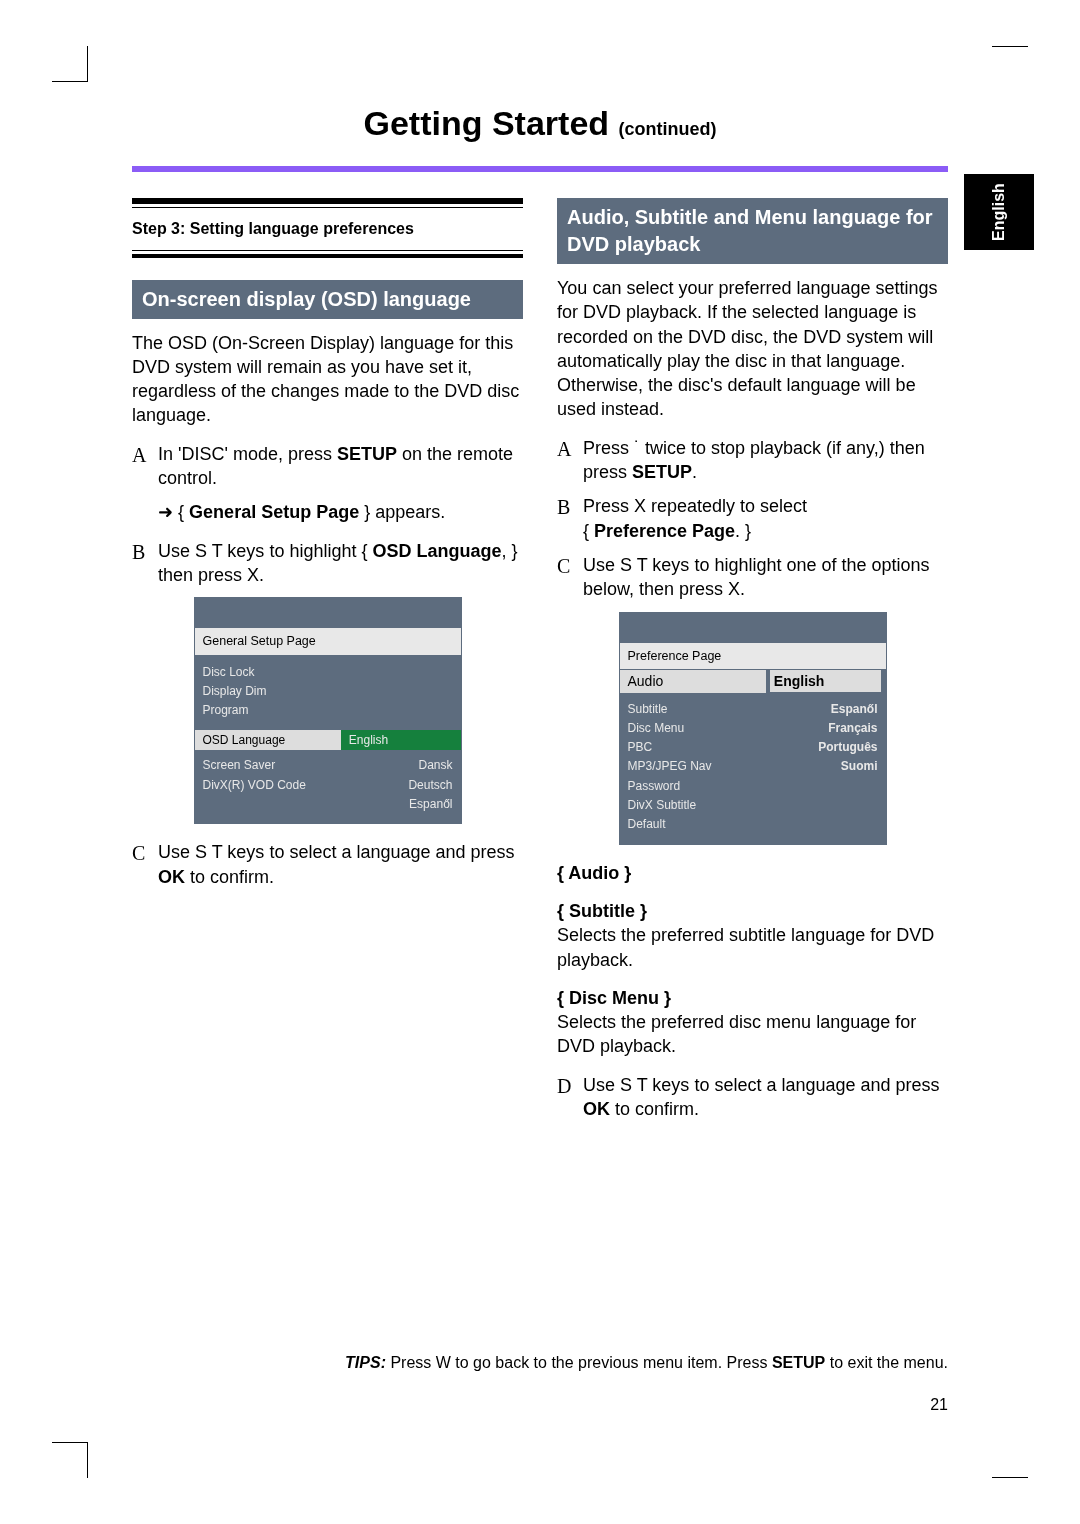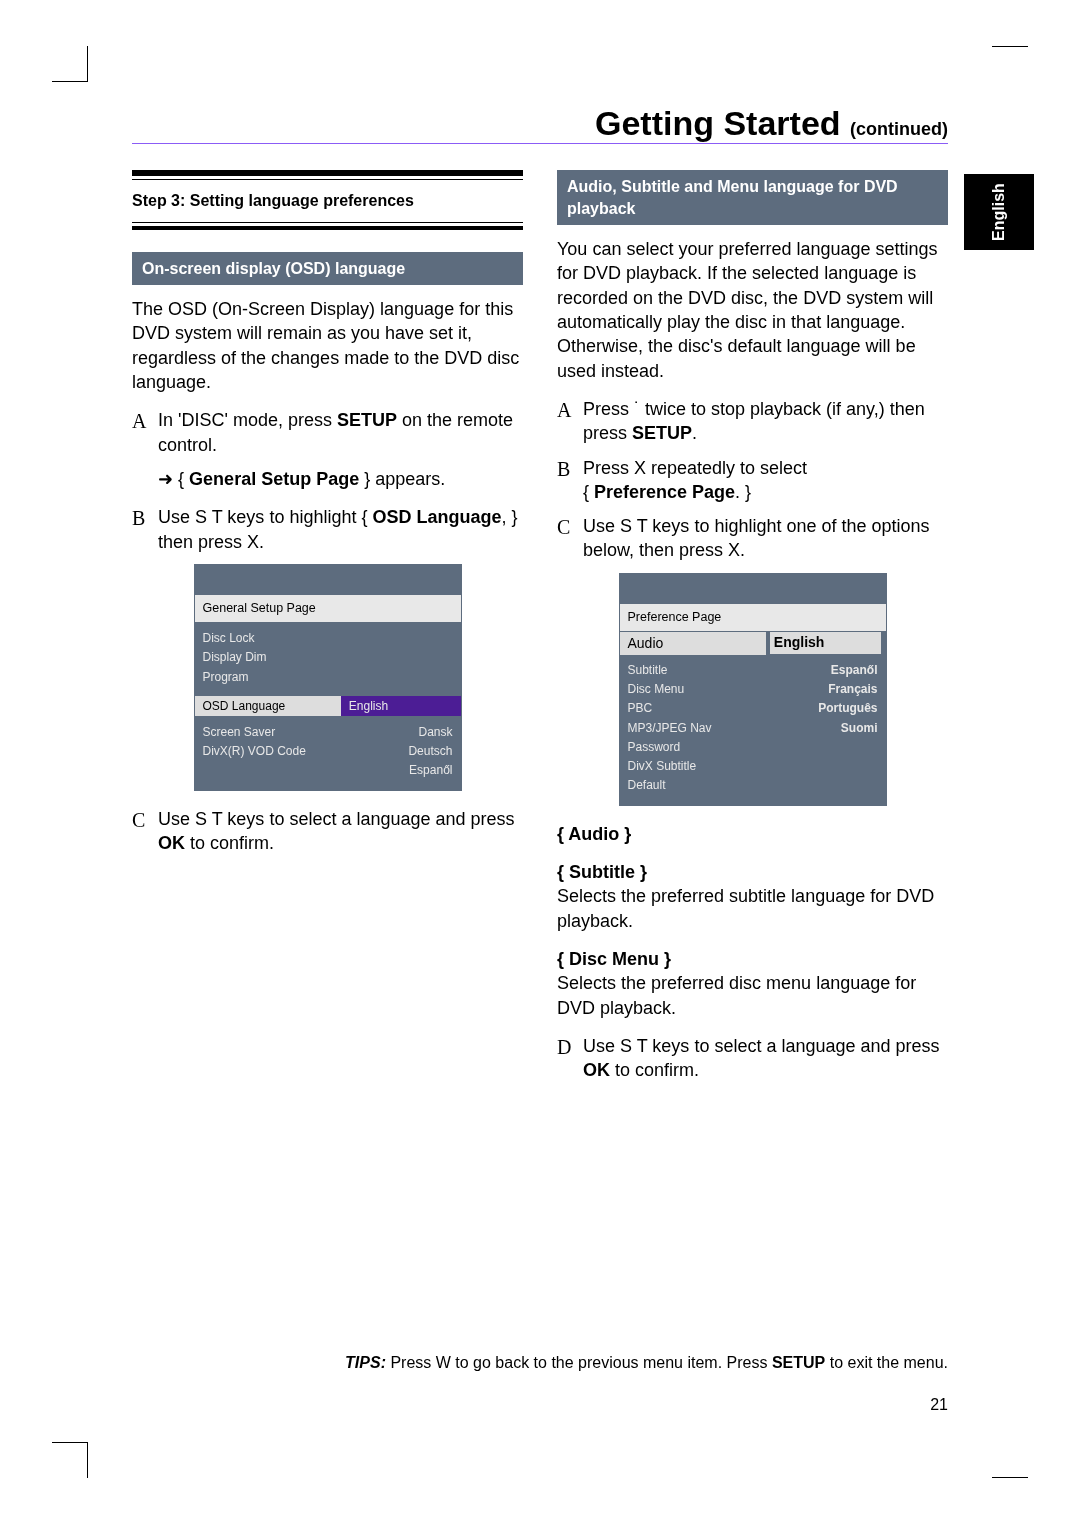--- a/index.html
+++ b/index.html
@@ -5,38 +5,38 @@
   * { box-sizing: border-box; margin: 0; padding: 0; }
   html, body { width: 1080px; height: 1524px; background: #fff; font-family: "Helvetica Neue", Arial, sans-serif; color: #000; }
   .page { position: relative; width: 1080px; height: 1524px; }
   .crop-tl { position: absolute; top: 46px; left: 52px; width: 36px; height: 36px; border-right: 1px solid #000; border-bottom: 1px solid #000; }
   .crop-tr { position: absolute; top: 46px; right: 52px; width: 36px; height: 0; border-bottom: 1px solid #000; }
   .crop-bl { position: absolute; bottom: 46px; left: 52px; width: 36px; height: 36px; border-right: 1px solid #000; border-top: 1px solid #000; }
   .crop-br { position: absolute; bottom: 46px; right: 52px; width: 36px; height: 0; border-top: 1px solid #000; }
 
   .content { position: absolute; left: 132px; right: 132px; top: 104px; bottom: 110px; }
 
-  .page-title { text-align: right; font-weight: 700; border-bottom: 1px solid #8b5cf6; padding-bottom: 0; margin-bottom: 26px; }
+  .page-title { text-align: center; font-weight: 700; border-bottom: 6px solid #8b5cf6; padding-bottom: 23px; margin-bottom: 26px; }
   .page-title .big { font-size: 34px; }
   .page-title .small { font-size: 18px; font-weight: 700; }
 
   .lang-tab { position: absolute; right: -86px; top: 70px; width: 70px; height: 76px; background: #000; color: #fff; display: flex; align-items: center; justify-content: center; }
   .lang-tab span { transform: rotate(-90deg); font-weight: 700; font-size: 16px; }
 
   .cols { display: flex; gap: 34px; }
   .col { flex: 1 1 0; font-size: 18px; line-height: 1.35; }
   .col p { margin-bottom: 14px; }
 
   .step-rule-top { border-top: 6px solid #000; height: 0; margin-bottom: 3px; }
   .step-rule-mid { border-top: 1px solid #000; height: 0; margin-bottom: 10px; }
   .step-title { font-size: 16px; font-weight: 700; margin: 0 0 10px; }
   .step-rule-bot1 { border-top: 1px solid #000; height: 0; margin-top: 4px; margin-bottom: 3px; }
   .step-rule-bot2 { border-top: 4px solid #000; height: 0; margin-bottom: 22px; }
 
-  .sub-head { background: #5d6c7e; color: #fff; font-weight: 700; font-size: 16px; padding: 6px 10px; margin: 12px 0 12px; }
+  .sub-head { background: #5d6c7e; color: #fff; font-weight: 700; font-size: 20px; padding: 6px 10px; margin: 12px 0 12px; }
 
   .li { display: flex; margin-bottom: 10px; }
   .li .lbl { font-family: Georgia, "Times New Roman", serif; font-size: 20px; width: 26px; flex: none; }
   .li .txt { flex: 1; }
 
   .arrow-line { margin-left: 26px; margin-bottom: 14px; }
   .bold { font-weight: 700; }
 
   .menu-box { width: 268px; margin: 6px auto 16px; border: 1px solid #5d6c7e; }
   .menu-top { height: 30px; background: #5d6c7e; }
@@ -105,21 +105,21 @@
         <div class="li">
           <div class="lbl">B</div>
           <div class="txt">
             <span>Use  S T keys to highlight { </span><span class="bold">OSD Language</span><span>, } then press  X.</span>
           </div>
         </div>
 
         <div class="menu-box">
           <div class="menu-top"></div>
           <div class="menu-titlebar">General Setup Page</div>
-          <div style="background:#4c1d95;">
+          <div style="background:#15803d;">
             <div class="menu-body">
               <div class="menu-left">
                 <div>Disc Lock</div>
                 <div>Display Dim</div>
                 <div>Program</div>
               </div>
               <div class="menu-right"></div>
             </div>
             <div class="menu-row-sel" style="font-size:12px;">
               <div class="l">OSD Language</div>

